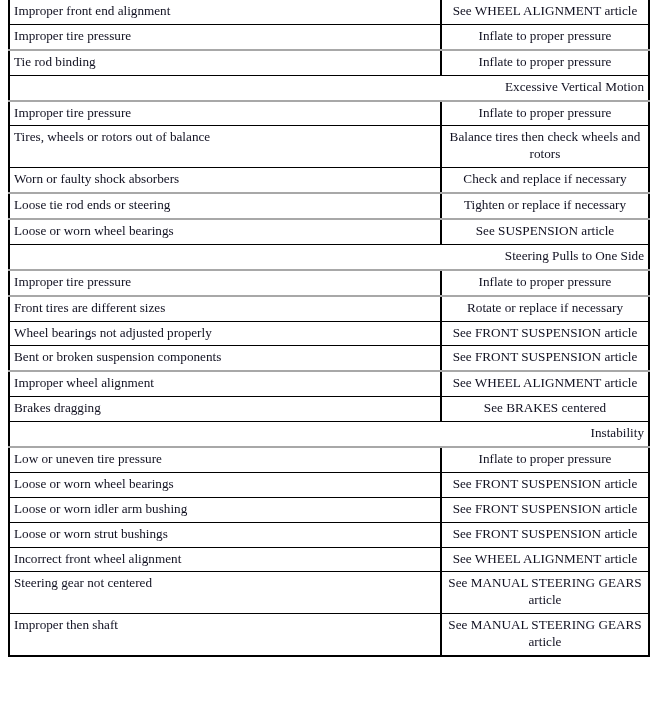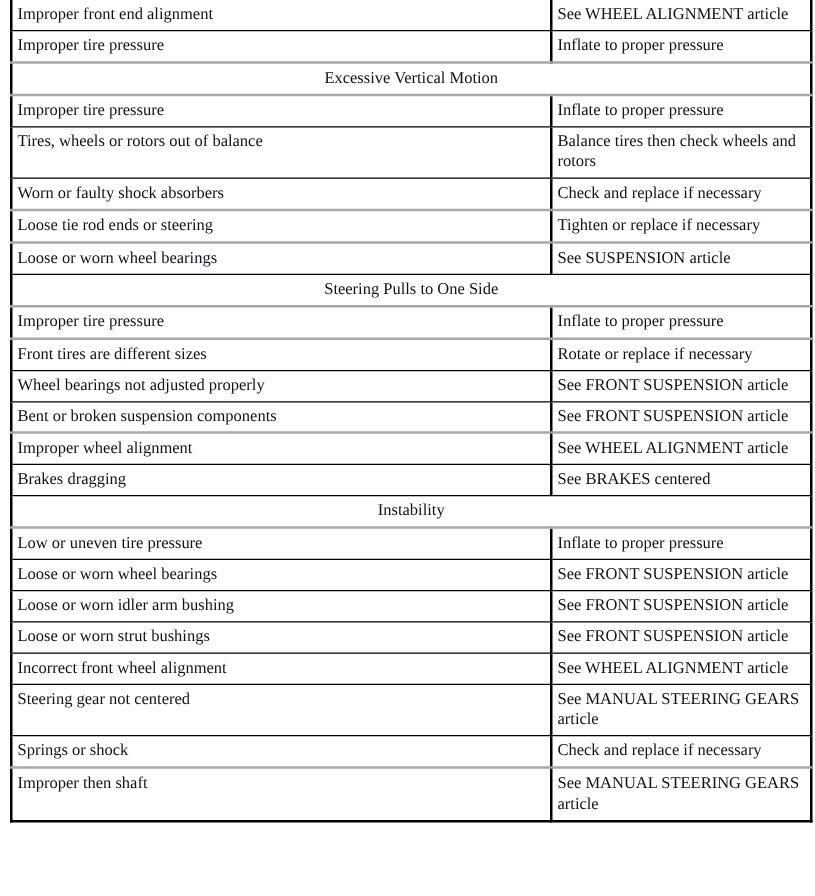--- a/index.html
+++ b/index.html
@@ -46,28 +46,28 @@
   }
 
   
   td.cause {
     text-align: left;
     padding-left: 22px;
     border-right: 1.5px solid #000000;
   }
   
   td.action {
-    text-align: left;
+    text-align: center;
     padding-right: 3px;
     border-left: 1.5px solid #000000;
   }
 
   
   td.section {
-    text-align: center;
+    text-align: right;
     padding-left: 4px;
     padding-top: 2px;
     padding-bottom: 3px;
   }
 
   
   tr.rule-dark > td { border-bottom: 1.6px solid #000000; }
   tr.rule-gray > td { border-bottom: 2.2px solid #a8a8a8; }
 
   tr.first-row > td { border-top: none; }
@@ -86,20 +86,24 @@
       <col class="c-cause">
       <col class="c-action">
     </colgroup>
     <tbody id="table-body">
         <tr class="rule-dark first-row">
           <td class="cause one-line">Improper front end alignment</td>
           <td class="action one-line">See WHEEL ALIGNMENT article</td>
         </tr>
         <tr class="rule-gray">
           <td class="cause one-line">Improper tire pressure</td>
+          <td class="action one-line">Inflate to proper pressure</td>
+        </tr>
+        <tr class="rule-dark">
+          <td class="cause one-line">Tie rod binding</td>
           <td class="action one-line">Inflate to proper pressure</td>
         </tr>
         <tr class="rule-gray">
           <td class="section" colspan="2">Excessive Vertical Motion</td>
         </tr>
         <tr class="rule-dark">
           <td class="cause one-line">Improper tire pressure</td>
           <td class="action one-line">Inflate to proper pressure</td>
         </tr>
         <tr class="rule-dark">
@@ -165,23 +169,19 @@
           <td class="action one-line">See FRONT SUSPENSION article</td>
         </tr>
         <tr class="rule-dark">
           <td class="cause one-line">Incorrect front wheel alignment</td>
           <td class="action one-line">See WHEEL ALIGNMENT article</td>
         </tr>
         <tr class="rule-dark">
           <td class="cause one-line">Steering gear not centered</td>
           <td class="action one-line">See MANUAL STEERING GEARS article</td>
         </tr>
-        <tr class="rule-gray">
-          <td class="cause one-line">Springs or shock</td>
-          <td class="action one-line">Check and replace if necessary</td>
-        </tr>
         <tr class="last-row">
           <td class="cause one-line">Improper then shaft</td>
           <td class="action one-line">See MANUAL STEERING GEARS article</td>
         </tr>
       </tbody>
   </table>
 </div>
 
 </body></html>

